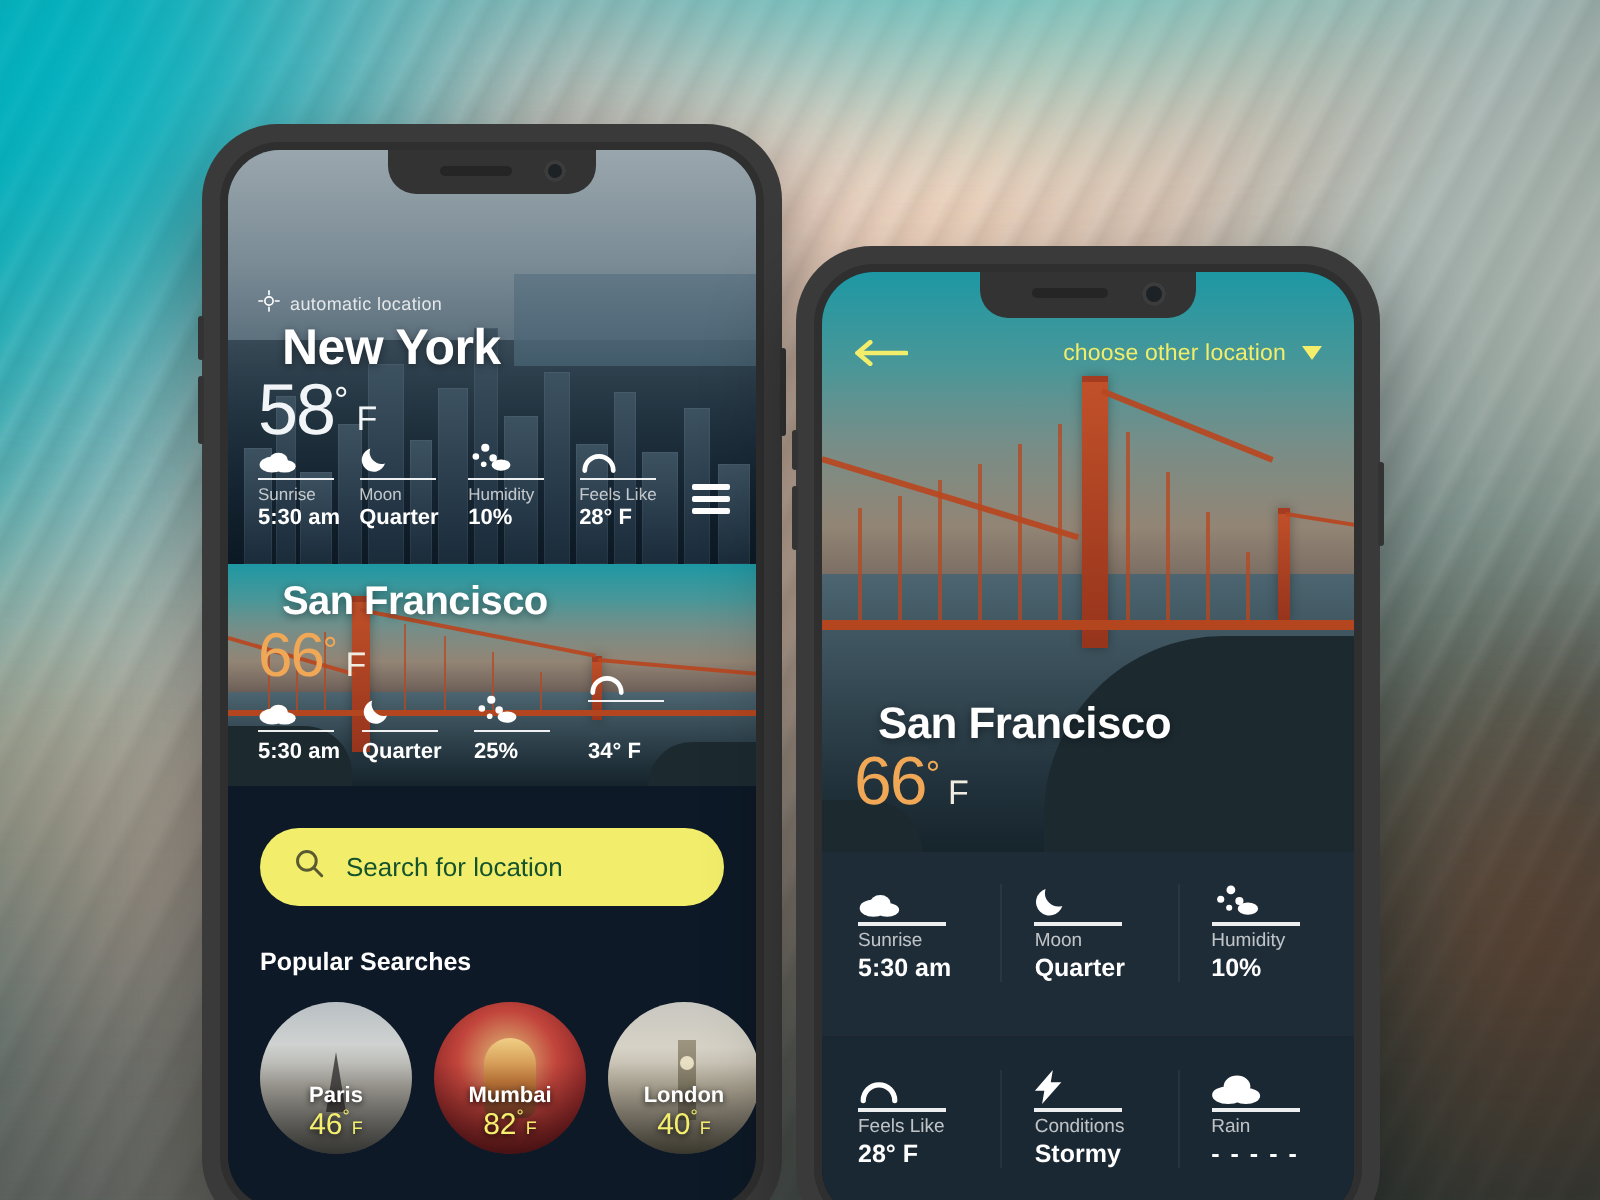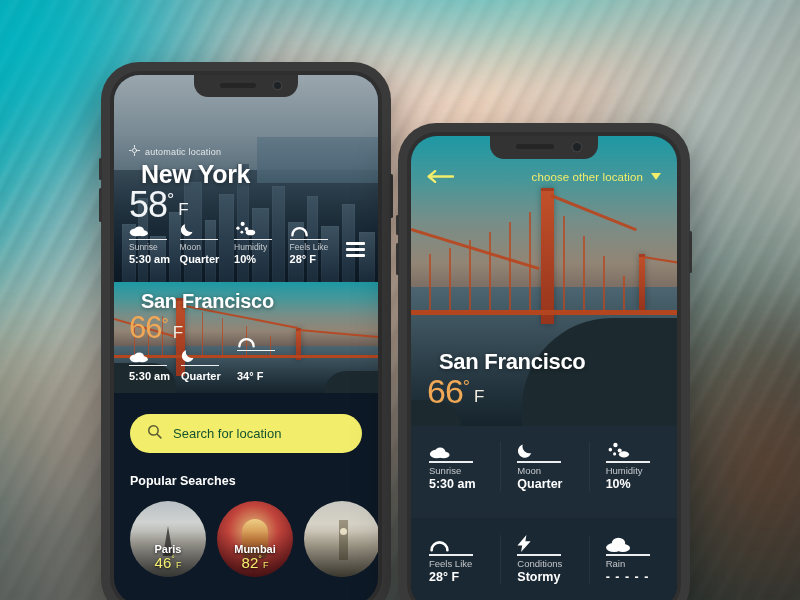--- a/index.html
+++ b/index.html
@@ -345,20 +345,33 @@
         </div>
         <div class="metric" style="width:56px;">
           <div class="ico">
             <svg width="15" height="15" viewBox="0 0 24 24" fill="#ffffff">
                 <path d="M20 15.5A9.5 9.5 0 0 1 8.2 3.6 9.5 9.5 0 1 0 20 15.5z"></path>
               </svg>
           </div>
           <div class="rule" style="width:38px;"></div>
           <div class="val" style="margin-top:4px;">Quarter</div>
         </div>
+        <div class="metric" style="width:57px;">
+          <div class="ico">
+            <svg width="22" height="16" viewBox="0 0 28 20" fill="#ffffff">
+                <circle cx="11" cy="3.5" r="2.6"></circle>
+                <circle cx="5" cy="9" r="2.1"></circle>
+                <circle cx="16" cy="10" r="2.4"></circle>
+                <circle cx="10" cy="14" r="1.8"></circle>
+                <ellipse cx="21" cy="14.5" rx="6" ry="3.6"></ellipse>
+              </svg>
+          </div>
+          <div class="rule" style="width:38px;"></div>
+          <div class="val" style="margin-top:4px;">25%</div>
+        </div>
         <div class="metric" style="width:58px;">
           <div class="ico">
             <svg width="19" height="13" viewBox="0 0 24 14" fill="none" stroke="#ffffff" stroke-width="3" stroke-linecap="round">
                 <path d="M3 13a9 9 0 0 1 18 0"></path>
               </svg>
           </div>
           <div class="rule" style="width:38px;"></div>
           <div class="val" style="margin-top:19px;">34° F</div>
         </div>
       </div>
@@ -400,20 +413,26 @@
             <div class="ctemp">
               <span>82</span><sup>°</sup><span class="u">F</span>
             </div>
           </div>
         </div>
         <div class="circ">
           <div class="img london">
               <div class="bigben"></div>
             </div>
           <div class="shade"></div>
+          <div class="cap">
+            <div class="cname">London</div>
+            <div class="ctemp">
+              <span>40</span><sup>°</sup><span class="u">F</span>
+            </div>
+          </div>
         </div>
       </div>
     </div>
   </div>
 </div>
 
 <div class="phone" id="phone-right">
   <div class="bezel"></div>
   <div class="btn-side" style="left:-2px; top:92px; width:3px; height:20px;"></div>
   <div class="btn-side" style="left:-2px; top:120px; width:3px; height:32px;"></div>

